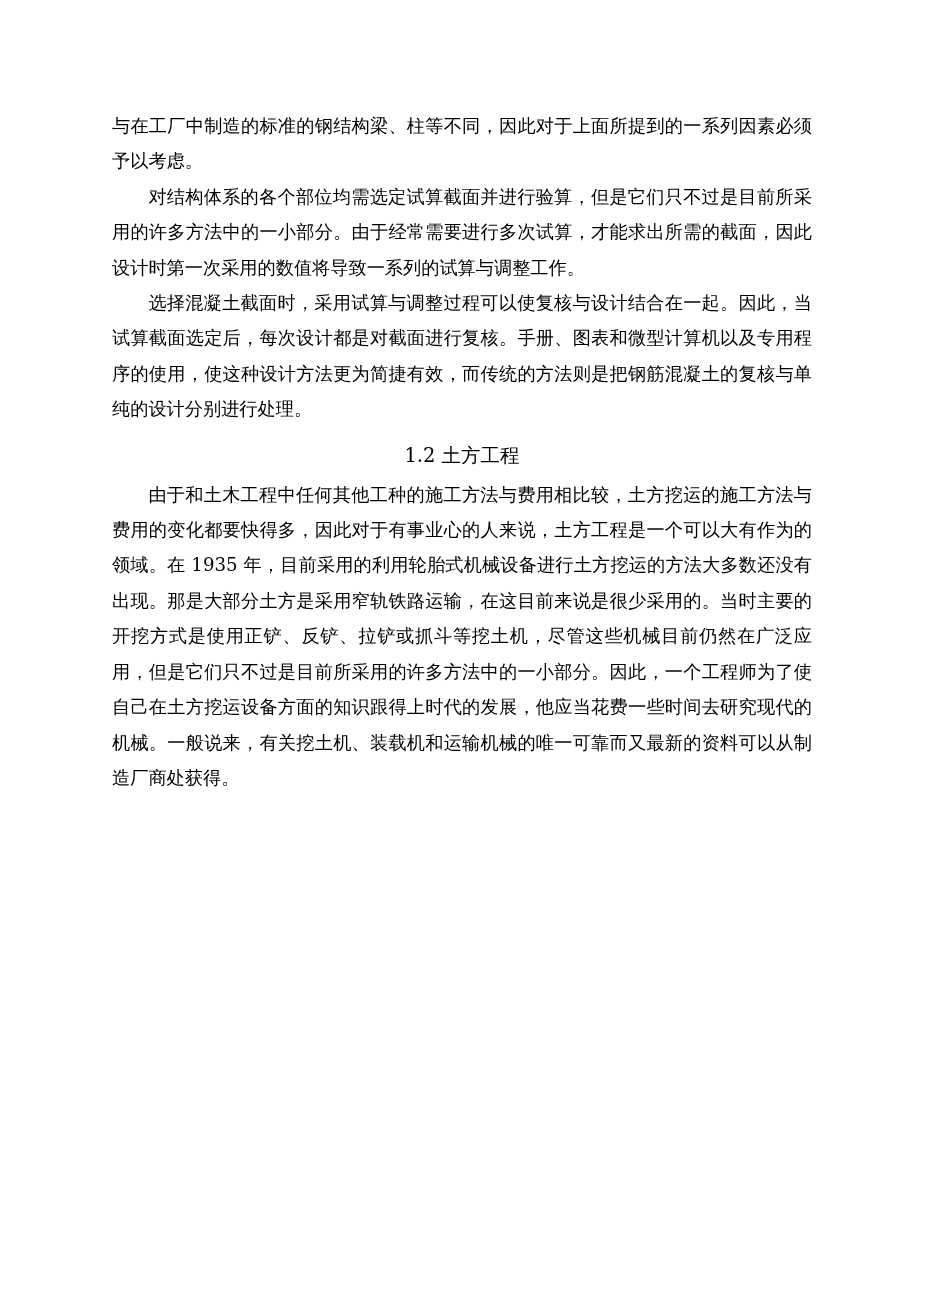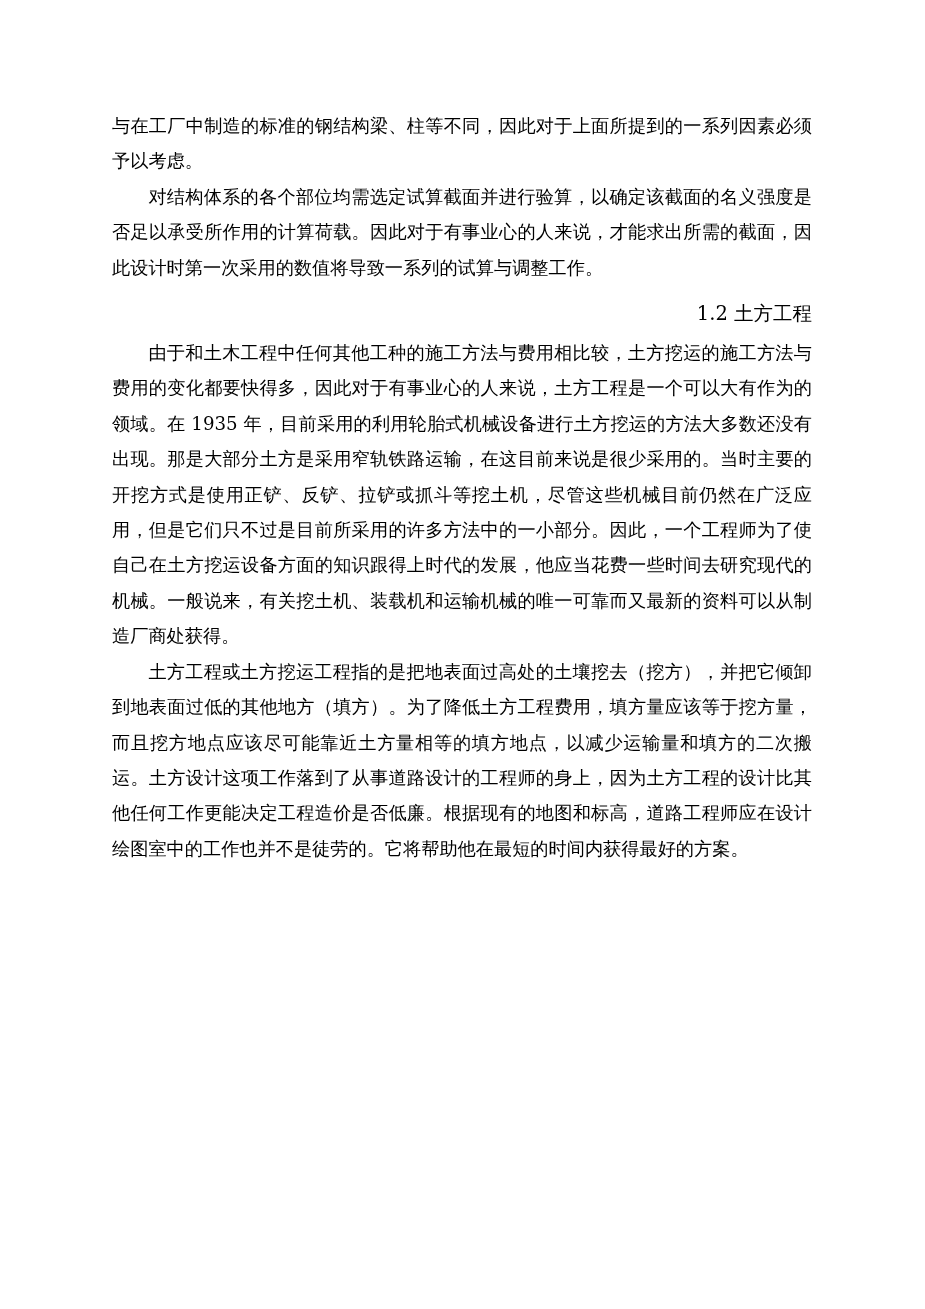--- a/index.html
+++ b/index.html
@@ -35,36 +35,36 @@
     word-break: break-all;
   }
   p.para.indent {
     text-indent: 2em;
   }
   h2.heading {
     margin: 10px 0 2px 0;
     font-size: 19.5px;
     font-weight: normal;
     line-height: 38px;
-    text-align: right;
+    text-align: center;
   }
 </style>
 </head>
 <body>
 
 <div class="page">
   <div class="doc-body">
 
     <p class="para">与在工厂中制造的标准的钢结构梁、柱等不同，因此对于上面所提到的一系列因素必须予以考虑。</p>
 
-    <p class="para indent">对结构体系的各个部位均需选定试算截面并进行验算，以确定该截面的名义强度是否足以承受所作用的计算荷载。因此对于有事业心的人来说，才能求出所需的截面，因此设计时第一次采用的数值将导致一系列的试算与调整工作。</p>
+    <p class="para indent">对结构体系的各个部位均需选定试算截面并进行验算，但是它们只不过是目前所采用的许多方法中的一小部分。由于经常需要进行多次试算，才能求出所需的截面，因此设计时第一次采用的数值将导致一系列的试算与调整工作。</p>
 
+    <p class="para indent">选择混凝土截面时，采用试算与调整过程可以使复核与设计结合在一起。因此，当试算截面选定后，每次设计都是对截面进行复核。手册、图表和微型计算机以及专用程序的使用，使这种设计方法更为简捷有效，而传统的方法则是把钢筋混凝土的复核与单纯的设计分别进行处理。</p>
 
     <h2 class="heading">1.2 土方工程</h2>
 
     <p class="para indent">由于和土木工程中任何其他工种的施工方法与费用相比较，土方挖运的施工方法与费用的变化都要快得多，因此对于有事业心的人来说，土方工程是一个可以大有作为的领域。在 1935 年，目前采用的利用轮胎式机械设备进行土方挖运的方法大多数还没有出现。那是大部分土方是采用窄轨铁路运输，在这目前来说是很少采用的。当时主要的开挖方式是使用正铲、反铲、拉铲或抓斗等挖土机，尽管这些机械目前仍然在广泛应用，但是它们只不过是目前所采用的许多方法中的一小部分。因此，一个工程师为了使自己在土方挖运设备方面的知识跟得上时代的发展，他应当花费一些时间去研究现代的机械。一般说来，有关挖土机、装载机和运输机械的唯一可靠而又最新的资料可以从制造厂商处获得。</p>
 
-    <p class="para indent">土方工程或土方挖运工程指的是把地表面过高处的土壤挖去（挖方），并把它倾卸到地表面过低的其他地方（填方）。为了降低土方工程费用，填方量应该等于挖方量，而且挖方地点应该尽可能靠近土方量相等的填方地点，以减少运输量和填方的二次搬运。土方设计这项工作落到了从事道路设计的工程师的身上，因为土方工程的设计比其他任何工作更能决定工程造价是否低廉。根据现有的地图和标高，道路工程师应在设计绘图室中的工作也并不是徒劳的。它将帮助他在最短的时间内获得最好的方案。</p>
 
 
 
   </div>
 </div>
 
 </body></html>

